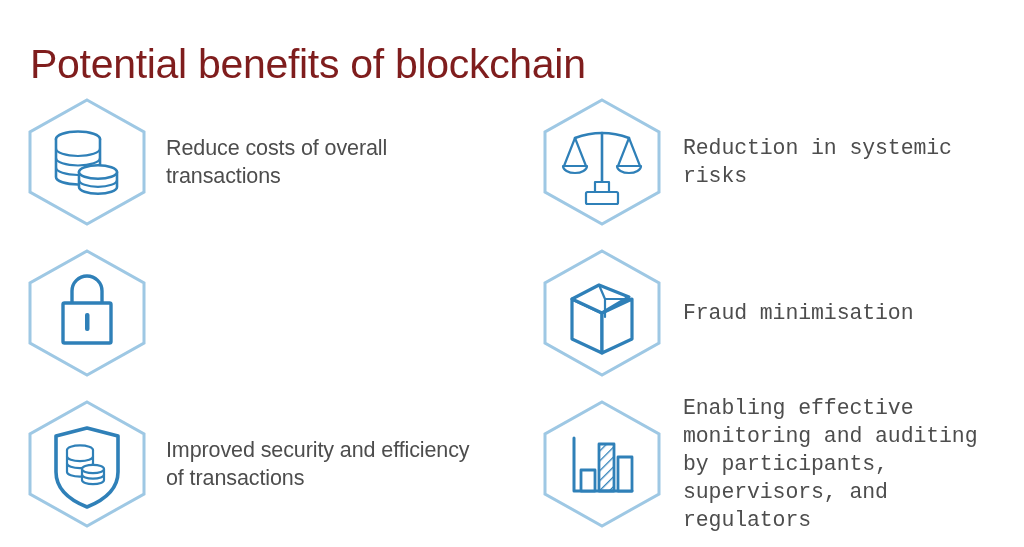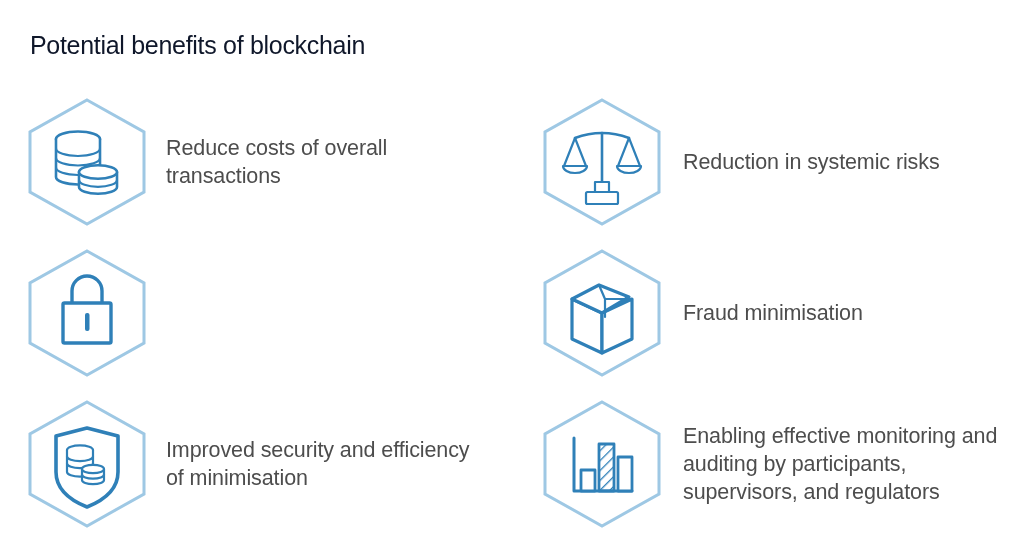--- a/index.html
+++ b/index.html
@@ -20,24 +20,24 @@
   .page {
     position: absolute;
     inset: 0;
     background: #ffffff;
   }
 
   .page-title {
     position: absolute;
     left: 30px;
     top: 14px;
-    font-size: 25px;
+    font-size: 41px;
     font-weight: 400;
     letter-spacing: -0.3px;
-    color: #0f172a;
+    color: #7f1d1d;
     white-space: nowrap;
   }
 
   .grid {
     position: absolute;
     left: 0;
     top: 88px;
     width: 1024px;
     height: 455px;
   }
@@ -91,20 +91,21 @@
     font-size: 21.5px;
     line-height: 28px;
     color: #4d4d4d;
     padding-left: 14px;
     letter-spacing: -0.1px;
   }
 
   .col-right .benefit-label {
     padding-left: 16px;
     width: 320px;
+    font-family: Liberation Mono, monospace;
   }
 
   .ico-stroke {
     fill: none;
     stroke: #2f80b8;
     stroke-width: 2.6;
     stroke-linejoin: round;
     stroke-linecap: round;
   }
   .ico-stroke-thin {
@@ -177,21 +178,21 @@
             <ellipse class="ico-stroke-thin ico-fill-white" cx="58" cy="56" rx="13" ry="4.6"></ellipse>
             <path class="ico-stroke-thin ico-fill-white" d="M45,56 L45,78 A13,4.6 0 0 0 71,78 L71,56"></path>
             <path class="ico-stroke-thin" d="M45,62.5 A13,4.6 0 0 0 71,62.5"></path>
             <path class="ico-stroke-thin" d="M45,69.5 A13,4.6 0 0 0 71,69.5"></path>
             <path class="ico-stroke-thin ico-fill-white" d="M60,75 L60,86 A11,4.2 0 0 0 82,86 L82,75"></path>
             <ellipse class="ico-stroke-thin ico-fill-white" cx="71" cy="75" rx="11" ry="4.2"></ellipse>
             <path class="ico-stroke-thin" d="M60,80.5 A11,4.2 0 0 0 82,80.5"></path>
           </g>
         </svg>
       </div>
-      <div class="benefit-label">Improved security and efficiency of minimisation</div>
+      <div class="benefit-label">Improved security and efficiency of transactions</div>
     </div>
 
     <div class="benefit-item col-right row-1">
       <div class="hex-wrap">
         <svg width="130" height="140" viewBox="0 0 130 140" aria-hidden="true">
           <polygon class="hex-outline" points="65,8 122,40 122,100 65,132 8,100 8,40"></polygon>
         </svg>
         <svg class="icon-layer" width="130" height="140" viewBox="0 0 130 140">
           <g>
 

